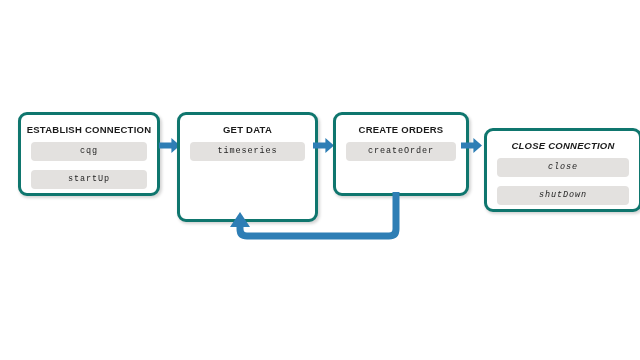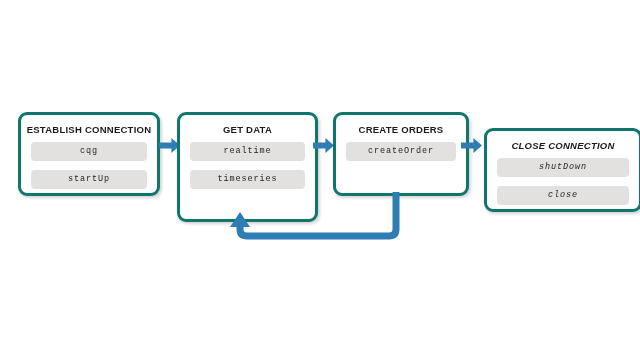--- a/index.html
+++ b/index.html
@@ -84,21 +84,20 @@
 
   <div class="arrow-h" style="left:159px; top:138px; width:22px;">
     <svg width="22" height="15" viewBox="0 0 22 15">
       <path d="M0 4.4 H12.4 V0 L21 7.5 L12.4 15 V10.6 H0 Z" fill="#2e7eb5"></path>
     </svg>
   </div>
 
   <div class="stage" style="left:177px; top:112px; width:141px; height:110px;">
     <div class="stage-title">GET DATA</div>
     <div class="pill-list">
-      <div class="pill">realtime</div>
       <div class="pill">timeseries</div>
     </div>
   </div>
 
   <div class="arrow-h" style="left:313px; top:138px; width:22px;">
     <svg width="22" height="15" viewBox="0 0 22 15">
       <path d="M0 4.4 H12.4 V0 L21 7.5 L12.4 15 V10.6 H0 Z" fill="#2e7eb5"></path>
     </svg>
   </div>
 
@@ -111,22 +110,22 @@
 
   <div class="arrow-h" style="left:461px; top:138px; width:22px;">
     <svg width="22" height="15" viewBox="0 0 22 15">
       <path d="M0 4.4 H12.4 V0 L21 7.5 L12.4 15 V10.6 H0 Z" fill="#2e7eb5"></path>
     </svg>
   </div>
 
   <div class="stage" style="left:484px; top:128px; width:158px; height:84px;font-style:italic;">
     <div class="stage-title">CLOSE CONNECTION</div>
     <div class="pill-list">
+      <div class="pill">close</div>
       <div class="pill">shutDown</div>
-      <div class="pill">close</div>
     </div>
   </div>
 
   <div class="loop" style="left:228px; top:190px; width:185px; height:56px;">
     <svg width="185" height="56" viewBox="0 0 185 56">
 
       <path d="M168 2 V39 Q168 46 161 46 H19 Q12 46 12 39 V36" fill="none" stroke="#2e7eb5" stroke-width="7" stroke-linecap="butt"></path>
 
       <path d="M12 22 L22 37 H2 Z" fill="#2e7eb5"></path>
     </svg>

